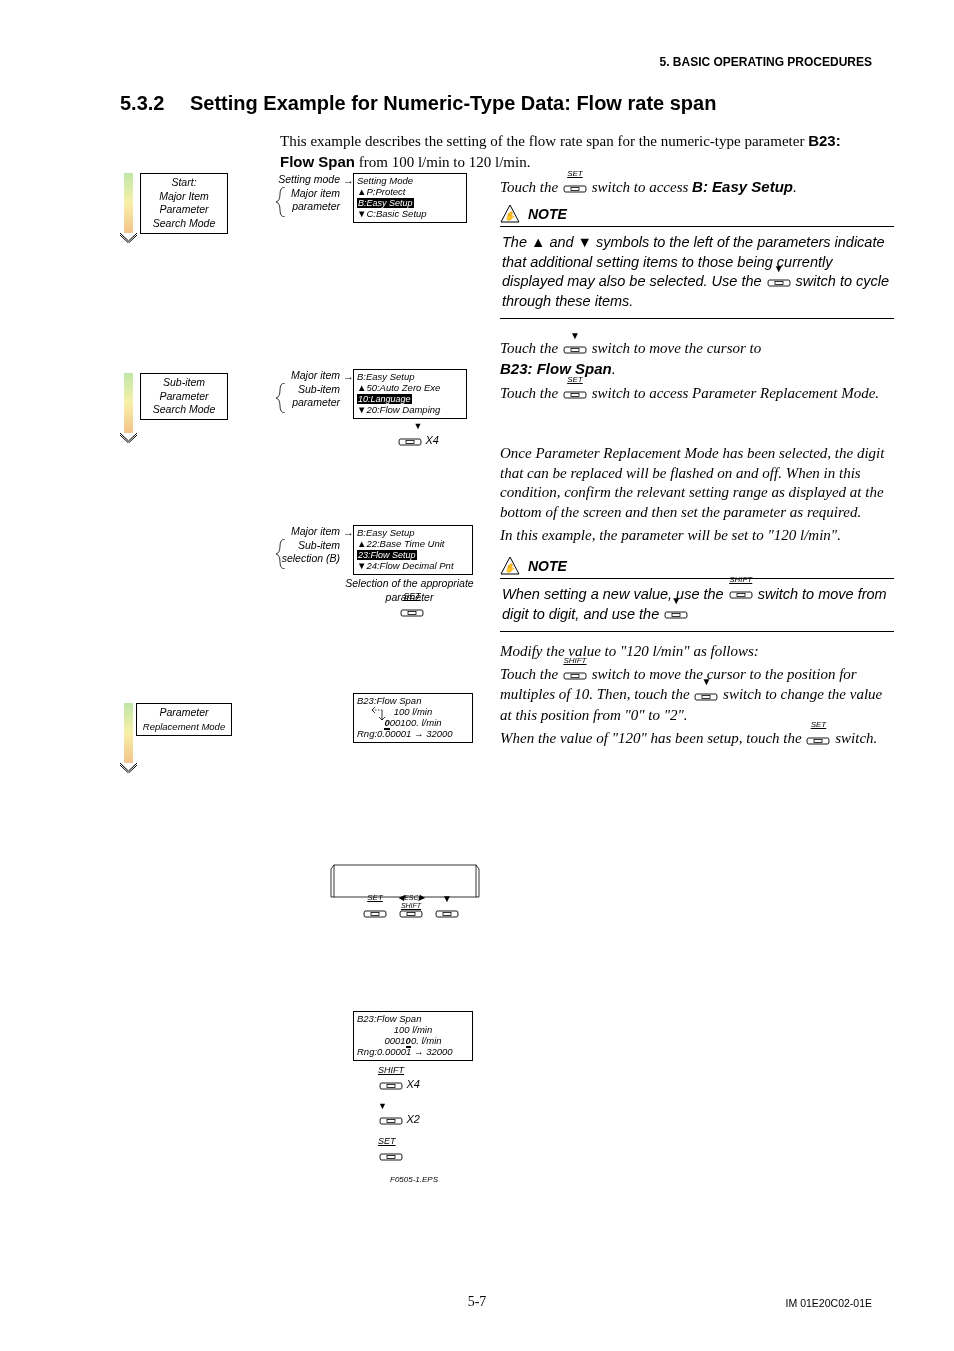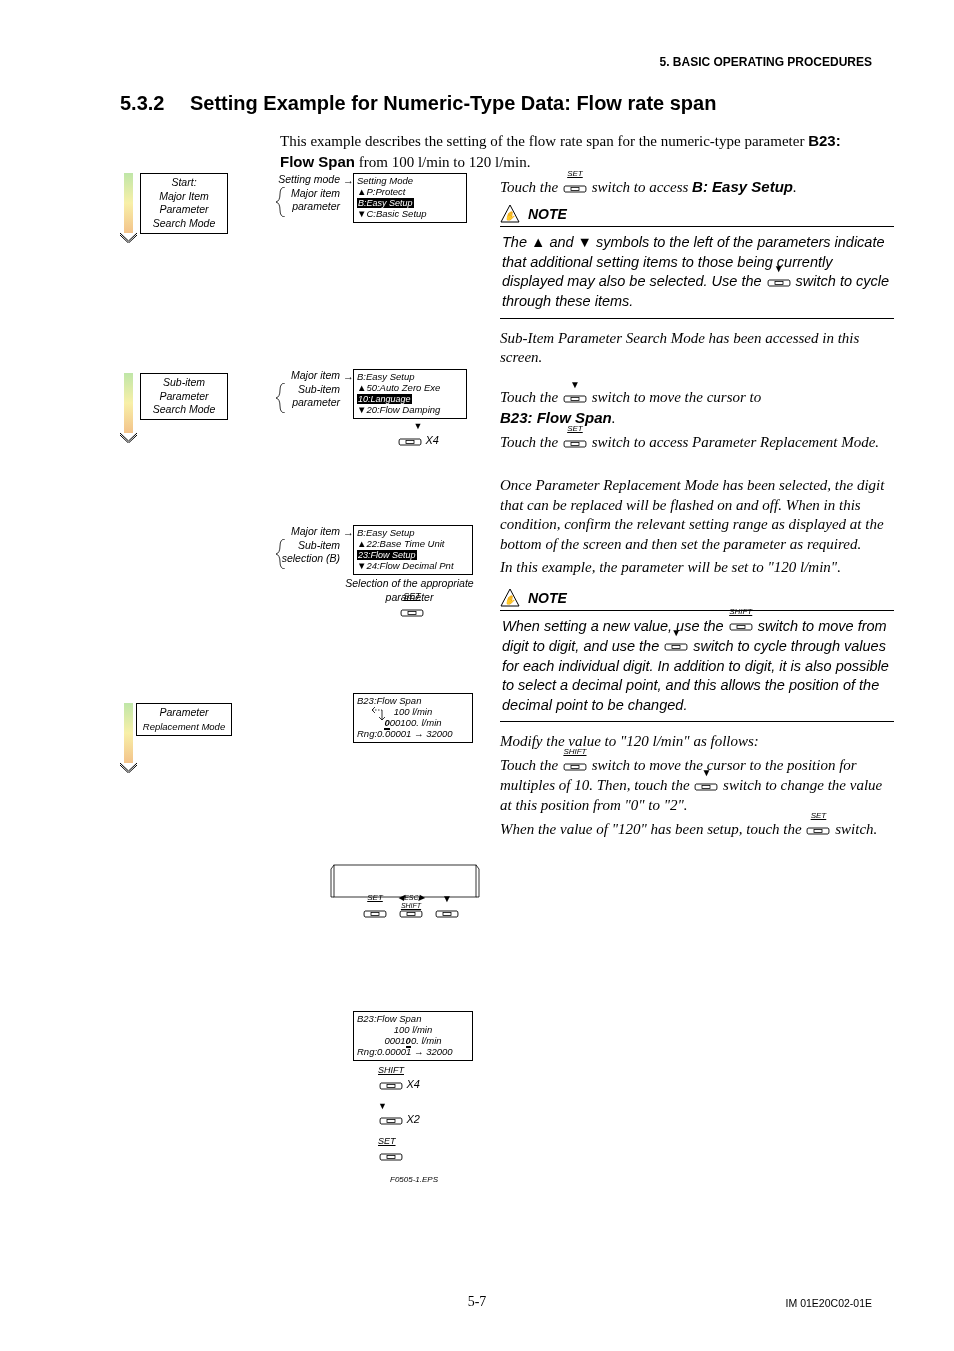--- a/index.html
+++ b/index.html
@@ -416,56 +416,55 @@
         </span>
         <span class="note-label">NOTE</span>
       </div>
       <div class="note-box">
         <span>The ▲ and ▼ symbols to the left of the parameters indicate that additional setting items to those being currently displayed may also be selected. Use the </span><span class="switch-wrap"><span class="switch-lbl-top-tri">▼</span><span class="switch"><svg viewBox="0 0 26 18">
                 <path d="M3 6 Q2 6 2 9 Q2 12 3 12 L23 12 Q24 12 24 9 Q24 6 23 6 Z" fill="none" stroke="#000" stroke-width="0.9"></path>
                 <rect x="9" y="7.5" width="8" height="3" fill="none" stroke="#000" stroke-width="0.8"></rect>
               </svg></span></span><span> switch to cycle through these items.</span>
       </div>
 
-      <p style="margin-top:10px;">Sub-Item Parameter Search Mode has been accessed in this screen.</p>
       <p style="margin-top:20px;">
         <span>Touch the </span><span class="switch-wrap"><span class="switch-lbl-top-tri">▼</span><span class="switch"><svg viewBox="0 0 26 18">
                 <path d="M3 6 Q2 6 2 9 Q2 12 3 12 L23 12 Q24 12 24 9 Q24 6 23 6 Z" fill="none" stroke="#000" stroke-width="0.9"></path>
                 <rect x="9" y="7.5" width="8" height="3" fill="none" stroke="#000" stroke-width="0.8"></rect>
               </svg></span></span><span> switch to move the cursor to </span><br>
         <span class="bold-sans">B23: Flow Span</span><span>.</span>
       </p>
 
       <p>
         <span>Touch the </span><span class="switch-wrap"><span class="switch-lbl-top" style="text-decoration:underline;">SET</span><span class="switch"><svg viewBox="0 0 26 18">
                 <path d="M3 6 Q2 6 2 9 Q2 12 3 12 L23 12 Q24 12 24 9 Q24 6 23 6 Z" fill="none" stroke="#000" stroke-width="0.9"></path>
                 <rect x="9" y="7.5" width="8" height="3" fill="none" stroke="#000" stroke-width="0.8"></rect>
               </svg></span></span><span> switch to access Parameter Replacement Mode.</span>
       </p>
 
-      <p style="margin-top:23px;">Once Parameter Replacement Mode has been selected, the digit that can be replaced will be flashed on and off. When in this condition, confirm the relevant setting range as displayed at the bottom of the screen and then set the parameter as required.</p>
+      <p style="margin-top:40px;">Once Parameter Replacement Mode has been selected, the digit that can be replaced will be flashed on and off. When in this condition, confirm the relevant setting range as displayed at the bottom of the screen and then set the parameter as required.</p>
       <p>In this example, the parameter will be set to "120 l/min".</p>
 
       <div class="note-head" style="margin-top:10px;">
         <span class="note-icon">
           <svg viewBox="0 0 20 20">
               <polygon points="10,1 19,18 1,18" fill="none" stroke="#000" stroke-width="1"></polygon>
               <text x="10" y="15" font-size="9" font-family="Arial" text-anchor="middle">✋</text>
             </svg>
         </span>
         <span class="note-label">NOTE</span>
       </div>
       <div class="note-box">
         <span>When setting a new value, use the </span><span class="switch-wrap"><span class="switch-lbl-top" style="text-decoration:underline;">SHIFT</span><span class="switch"><svg viewBox="0 0 26 18">
                 <path d="M3 6 Q2 6 2 9 Q2 12 3 12 L23 12 Q24 12 24 9 Q24 6 23 6 Z" fill="none" stroke="#000" stroke-width="0.9"></path>
                 <rect x="9" y="7.5" width="8" height="3" fill="none" stroke="#000" stroke-width="0.8"></rect>
               </svg></span></span><span> switch to move from digit to digit, and use the </span><span class="switch-wrap"><span class="switch-lbl-top-tri">▼</span><span class="switch"><svg viewBox="0 0 26 18">
                 <path d="M3 6 Q2 6 2 9 Q2 12 3 12 L23 12 Q24 12 24 9 Q24 6 23 6 Z" fill="none" stroke="#000" stroke-width="0.9"></path>
                 <rect x="9" y="7.5" width="8" height="3" fill="none" stroke="#000" stroke-width="0.8"></rect>
-              </svg></span></span><span> switch to cycle through values for each individual digit. In addition to digit, it is also possible to select a decimal point, and this allows the position of the decimal point to be changed.</span>
+              </svg></span></span>
       </div>
 
       <p>Modify the value to "120 l/min" as follows:</p>
       <p>
         <span>Touch the </span><span class="switch-wrap"><span class="switch-lbl-top" style="text-decoration:underline;">SHIFT</span><span class="switch"><svg viewBox="0 0 26 18">
                 <path d="M3 6 Q2 6 2 9 Q2 12 3 12 L23 12 Q24 12 24 9 Q24 6 23 6 Z" fill="none" stroke="#000" stroke-width="0.9"></path>
                 <rect x="9" y="7.5" width="8" height="3" fill="none" stroke="#000" stroke-width="0.8"></rect>
               </svg></span></span><span> switch to move the cursor to the position for multiples of 10. Then, touch the </span><span class="switch-wrap"><span class="switch-lbl-top-tri">▼</span><span class="switch"><svg viewBox="0 0 26 18">
                 <path d="M3 6 Q2 6 2 9 Q2 12 3 12 L23 12 Q24 12 24 9 Q24 6 23 6 Z" fill="none" stroke="#000" stroke-width="0.9"></path>
                 <rect x="9" y="7.5" width="8" height="3" fill="none" stroke="#000" stroke-width="0.8"></rect>

